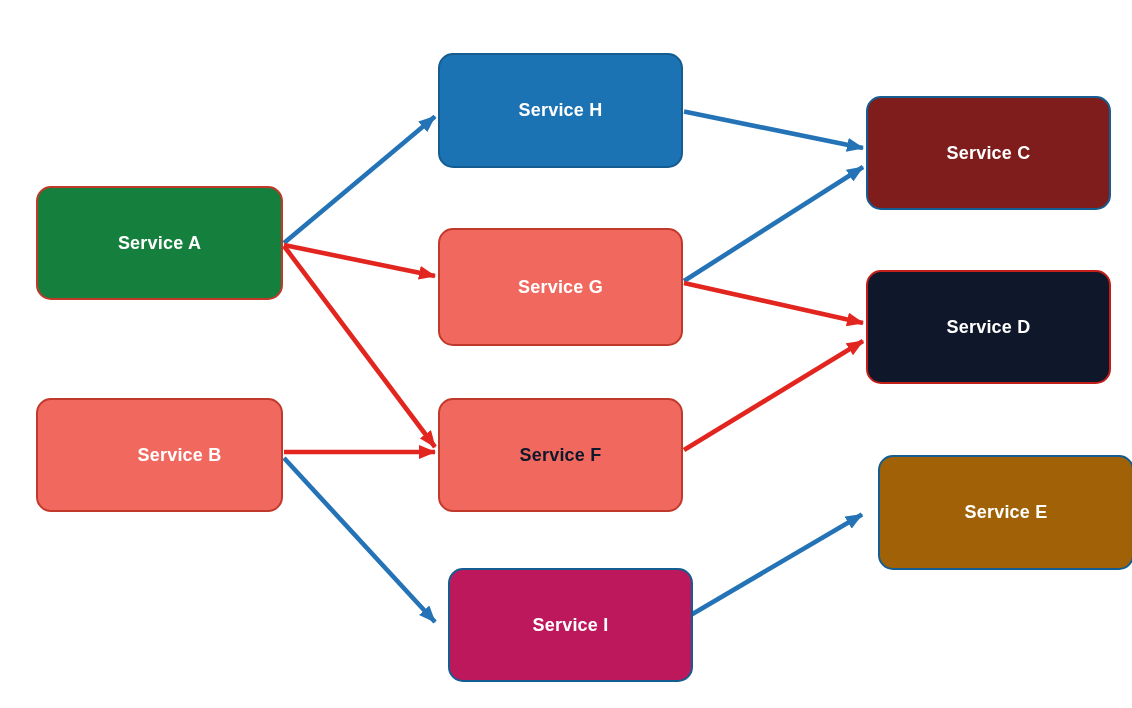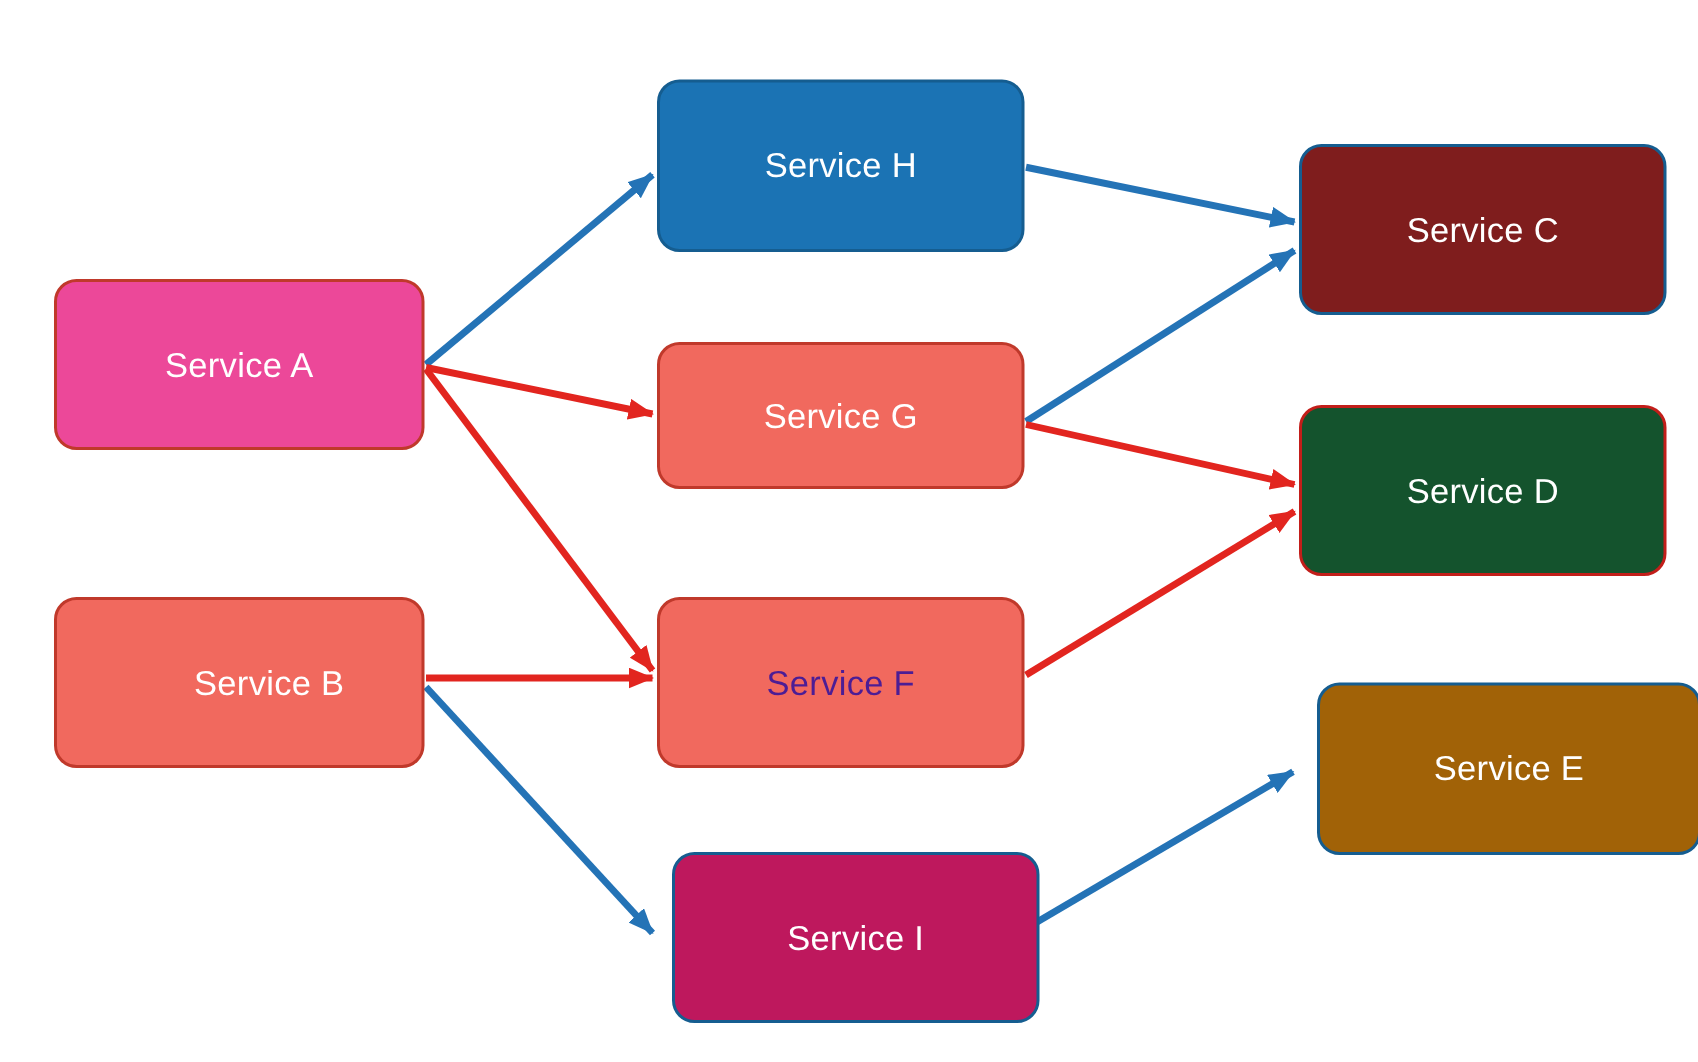--- a/index.html
+++ b/index.html
@@ -25,22 +25,22 @@
   .node {
     position: absolute;
     box-sizing: border-box;
     border-radius: 15px;
     border: 2px solid transparent;
     display: flex;
     align-items: center;
     justify-content: center;
   }
   .node .label {
-    font-size: 23px;
-    font-weight: 400;
+    font-size: 18px;
+    font-weight: 700;
     letter-spacing: 0.2px;
     text-align: right;
   }
 </style>
 </head>
 <body>
 
 <div id="canvas" style="background: rgb(255, 255, 255);">
   <svg id="edge-layer" viewBox="0 0 1132 708" xmlns="http://www.w3.org/2000/svg">
       <defs>
@@ -56,41 +56,41 @@
       <line x1="284" y1="246" x2="435" y2="447" stroke="#E2251F" stroke-width="4.6" marker-end="url(#arrowhead-red)"></line>
       <line x1="284" y1="452" x2="435" y2="452" stroke="#E2251F" stroke-width="4.6" marker-end="url(#arrowhead-red)"></line>
       <line x1="284" y1="458" x2="435" y2="622" stroke="#2473B6" stroke-width="4.6" marker-end="url(#arrowhead-blue)"></line>
       <line x1="684" y1="111.5" x2="863" y2="148" stroke="#2473B6" stroke-width="4.6" marker-end="url(#arrowhead-blue)"></line>
       <line x1="684" y1="281" x2="863" y2="167" stroke="#2473B6" stroke-width="4.6" marker-end="url(#arrowhead-blue)"></line>
       <line x1="684" y1="283" x2="863" y2="323" stroke="#E2251F" stroke-width="4.6" marker-end="url(#arrowhead-red)"></line>
       <line x1="684" y1="450" x2="863" y2="341" stroke="#E2251F" stroke-width="4.6" marker-end="url(#arrowhead-red)"></line>
       <line x1="684" y1="619" x2="862" y2="514.5" stroke="#2473B6" stroke-width="4.6" marker-end="url(#arrowhead-blue)"></line>
     </svg>
   <div id="node-layer">
-      <div class="node" style="left: 36px; top: 186px; width: 247px; height: 114px; background: #ec4899; border-color: rgb(192, 57, 43);">
+      <div class="node" style="left: 36px; top: 186px; width: 247px; height: 114px; background: #15803d; border-color: rgb(192, 57, 43);">
         <span class="label" style="color: rgb(255, 255, 255);">Service A</span>
       </div>
       <div class="node" style="left: 36px; top: 398px; width: 247px; height: 114px; background: rgb(241, 105, 94); border-color: rgb(192, 57, 43); padding-left: 40px;">
         <span class="label" style="color: rgb(255, 255, 255);">Service B</span>
       </div>
       <div class="node" style="left: 438px; top: 53px; width: 245px; height: 115px; background: rgb(27, 115, 180); border-color: rgb(21, 93, 144);">
         <span class="label" style="color: rgb(255, 255, 255);">Service H</span>
       </div>
-      <div class="node" style="left: 438px; top: 228px; width: 245px; height: 98px; background: rgb(241, 105, 94); border-color: rgb(192, 57, 43);">
+      <div class="node" style="left: 438px; top: 228px; width: 245px; height: 118px; background: rgb(241, 105, 94); border-color: rgb(192, 57, 43);">
         <span class="label" style="color: rgb(255, 255, 255);">Service G</span>
       </div>
       <div class="node" style="left: 438px; top: 398px; width: 245px; height: 114px; background: rgb(241, 105, 94); border-color: rgb(192, 57, 43);">
-        <span class="label" style="color: #4c1d95;">Service F</span>
+        <span class="label" style="color: #0f172a;">Service F</span>
       </div>
       <div class="node" style="left: 448px; top: 568px; width: 245px; height: 114px; background: #be185d; border-color: rgb(21, 93, 144);">
         <span class="label" style="color: rgb(255, 255, 255);">Service I</span>
       </div>
       <div class="node" style="left: 866px; top: 96px; width: 245px; height: 114px; background: #7f1d1d; border-color: rgb(21, 93, 144);">
         <span class="label" style="color: rgb(255, 255, 255);">Service C</span>
       </div>
-      <div class="node" style="left: 866px; top: 270px; width: 245px; height: 114px; background: #14532d; border-color: rgb(194, 30, 26);">
+      <div class="node" style="left: 866px; top: 270px; width: 245px; height: 114px; background: #0f172a; border-color: rgb(194, 30, 26);">
         <span class="label" style="color: rgb(255, 255, 255);">Service D</span>
       </div>
       <div class="node" style="left: 878px; top: 455px; width: 256px; height: 115px; background: #a16207; border-color: rgb(21, 93, 144);">
         <span class="label" style="color: rgb(255, 255, 255);">Service E</span>
       </div>
     </div>
 </div>
 
 </body></html>

